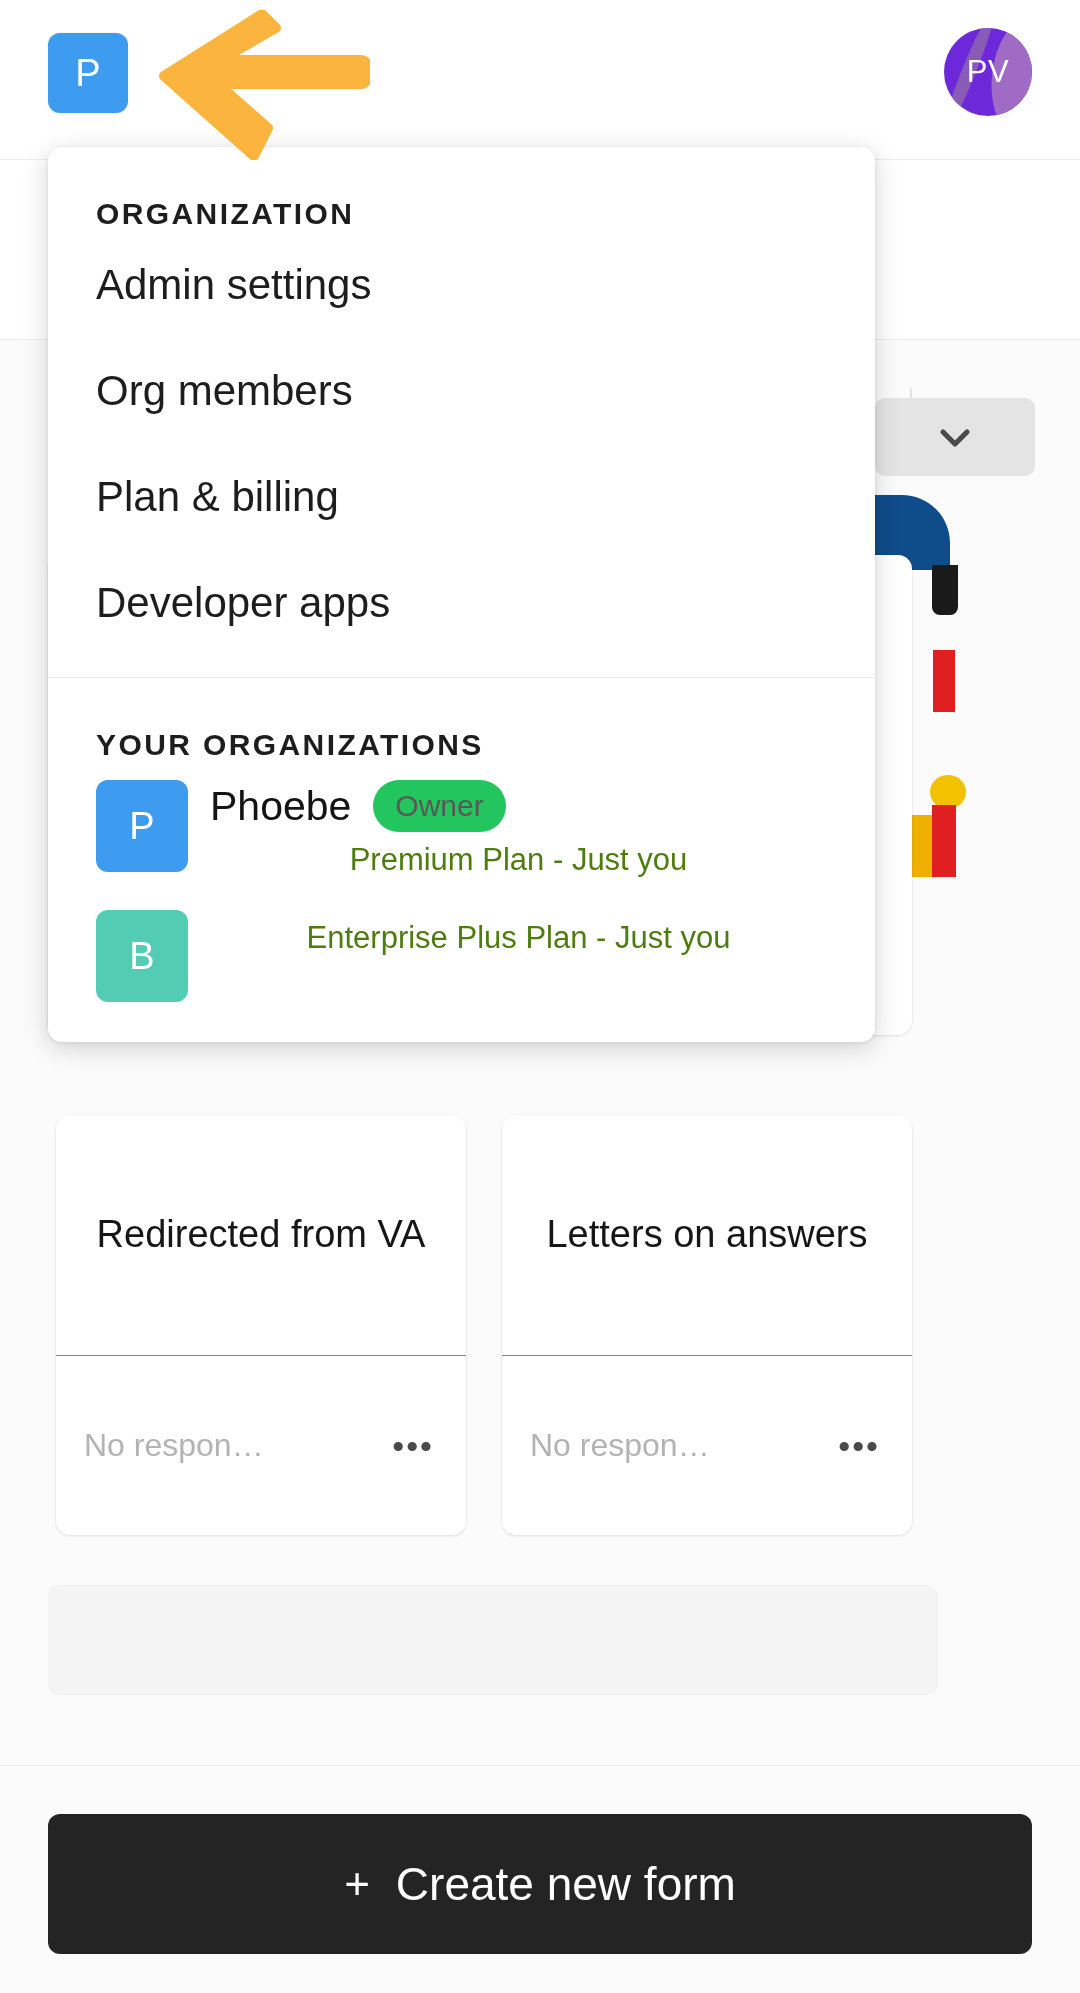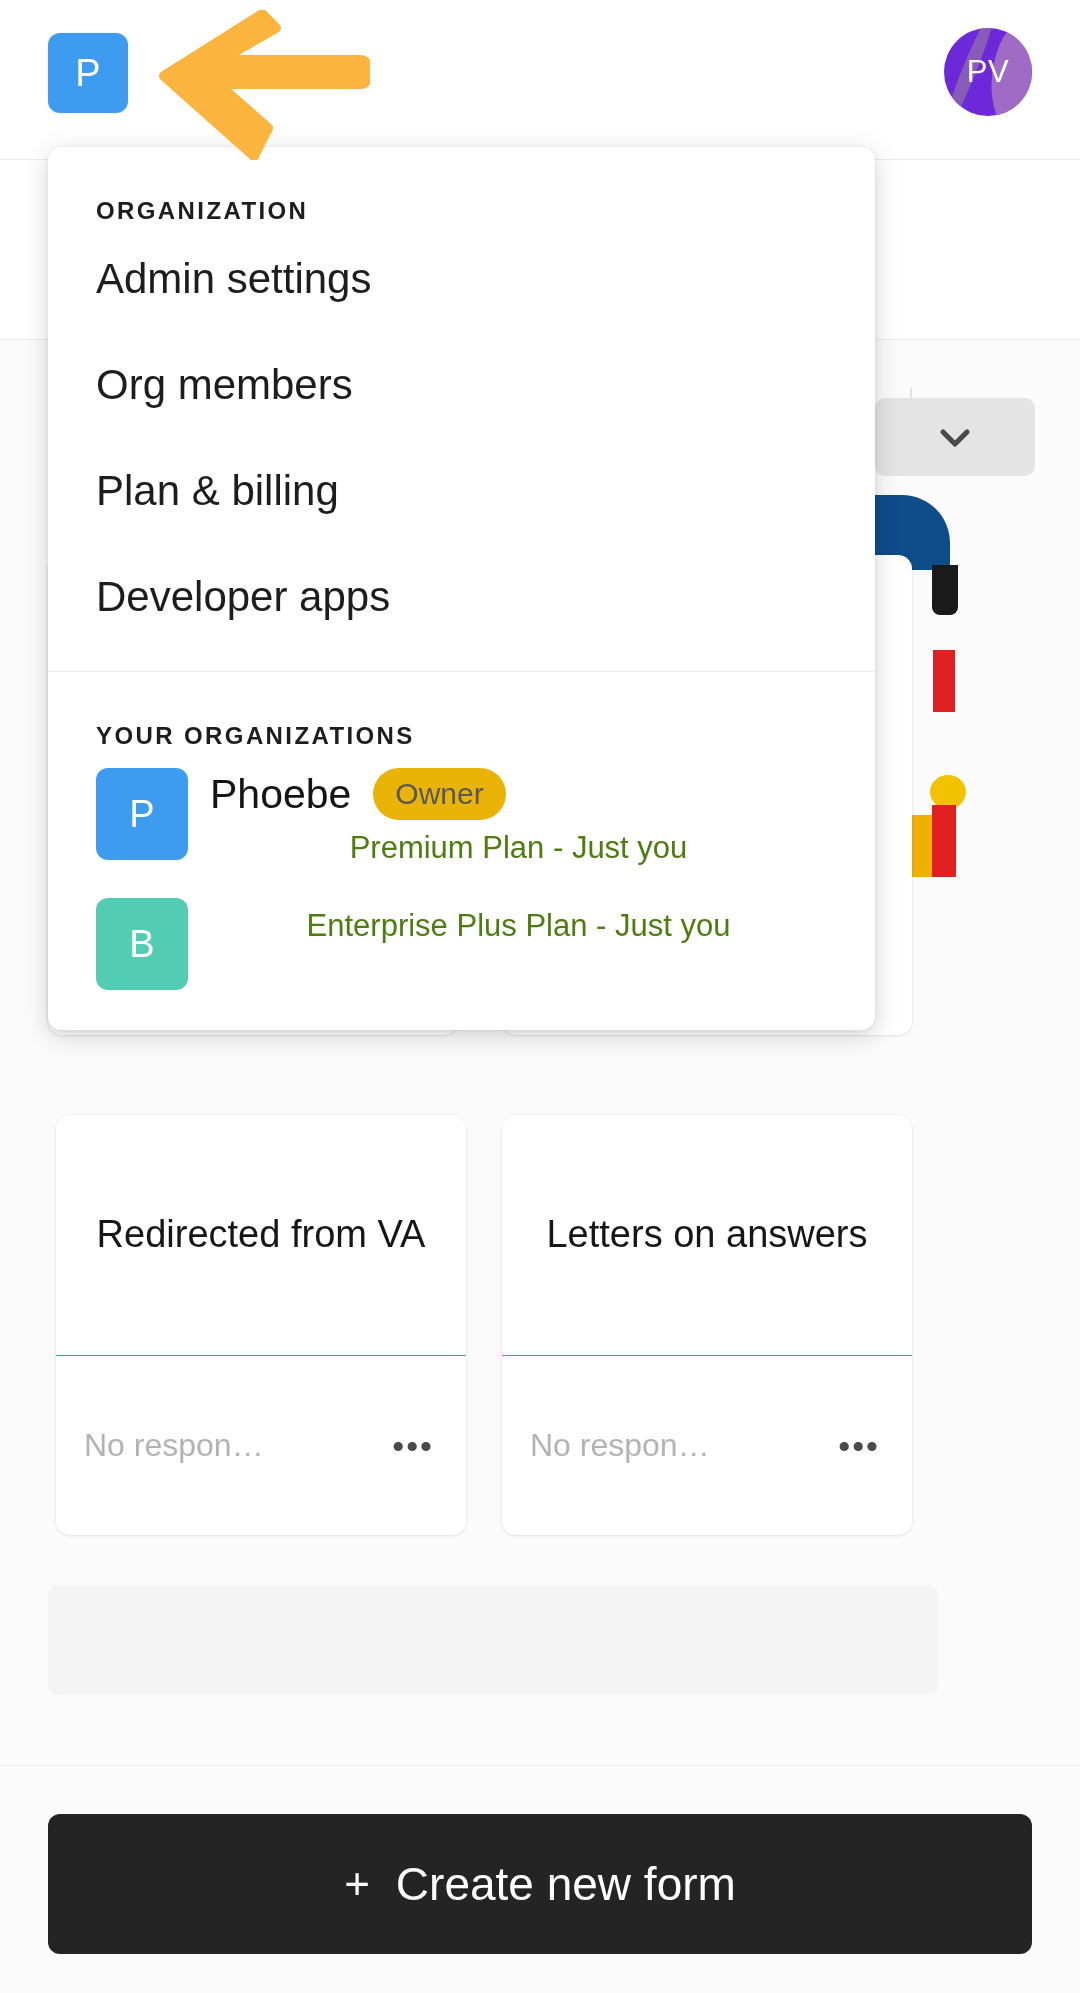--- a/index.html
+++ b/index.html
@@ -244,21 +244,21 @@
     left: 48px; top: 147px;
     width: 827px;
     background: #ffffff;
     border-radius: 14px;
     box-shadow: 0 6px 26px rgba(0,0,0,0.17), 0 1px 4px rgba(0,0,0,0.08);
     z-index: 30;
     padding-bottom: 26px;
     box-sizing: border-box;
   }
   .menu-section-label {
-    font-size: 24px;
+    font-size: 30px;
     font-weight: bold;
     letter-spacing: 2.4px;
     color: #1d1d1d;
     padding: 50px 48px 0 48px;
   }
   .menu-item {
     display: block;
     width: 100%;
     text-align: left;
     background: none;
@@ -302,21 +302,21 @@
     gap: 22px;
   }
   .org-name {
     font-size: 41px;
     color: #141414;
     white-space: nowrap;
   }
   .org-role {
     font-size: 30px;
     color: #585858;
-    background: #eab308;
+    background: #22c55e;
     border-radius: 999px;
     padding: 9px 22px;
     white-space: nowrap;
   }
   .org-plan {
     margin-top: 10px;
     font-size: 31px;
     color: #4d7c0f;
     white-space: nowrap;
   }

